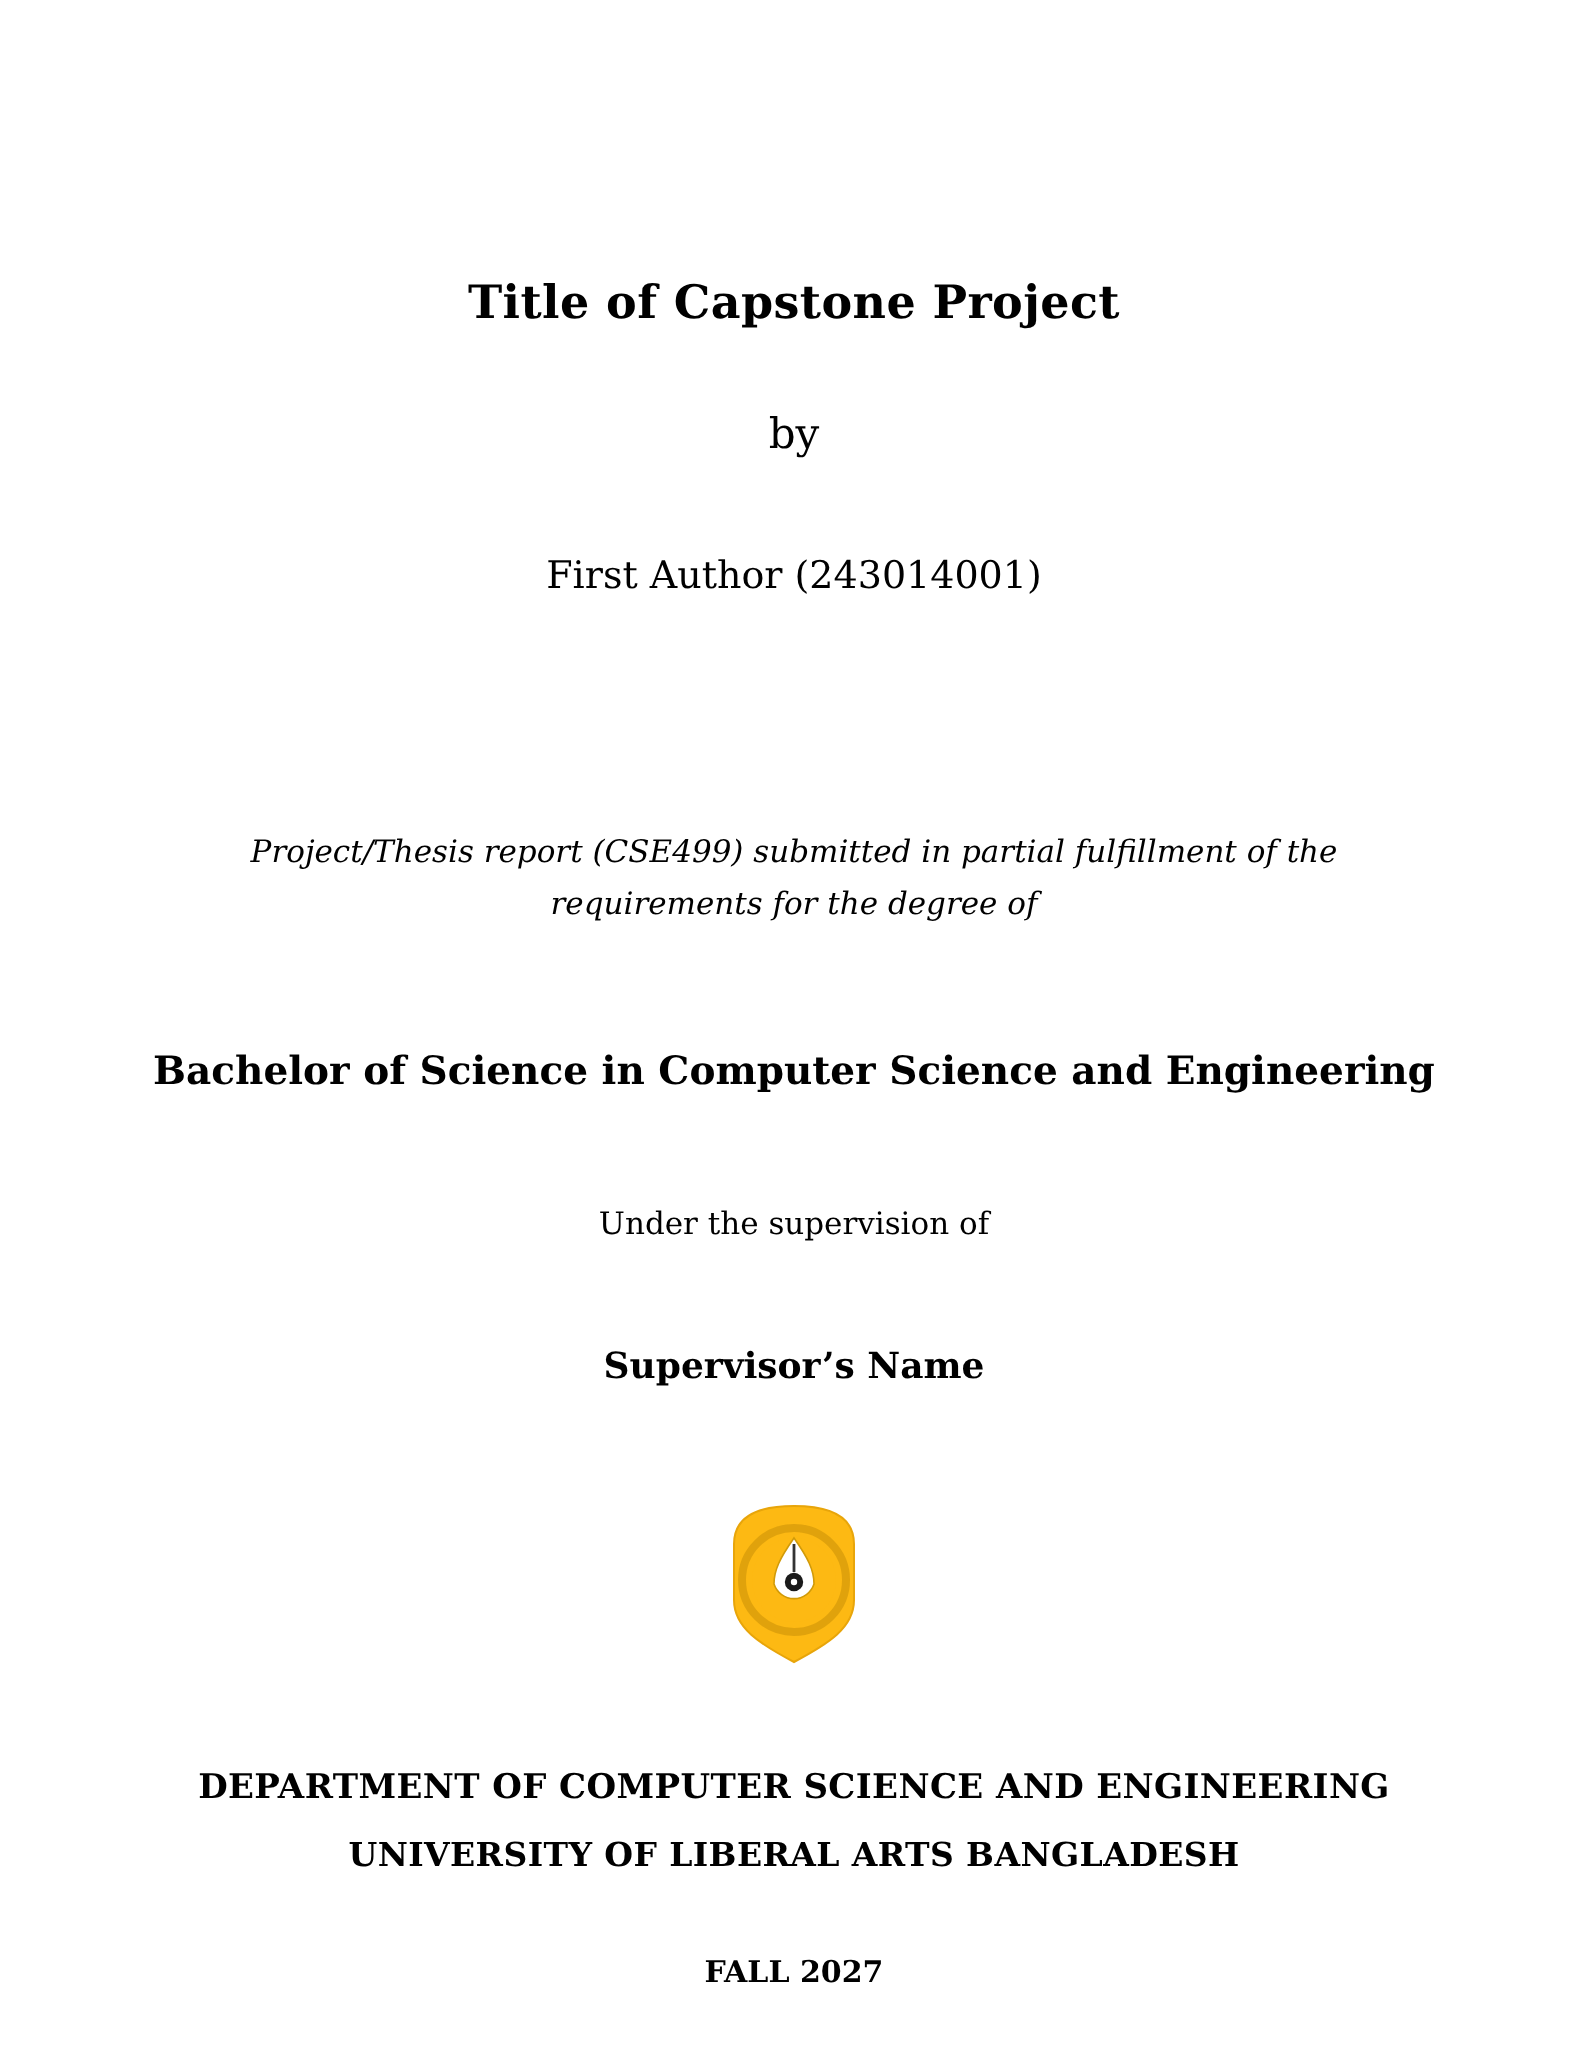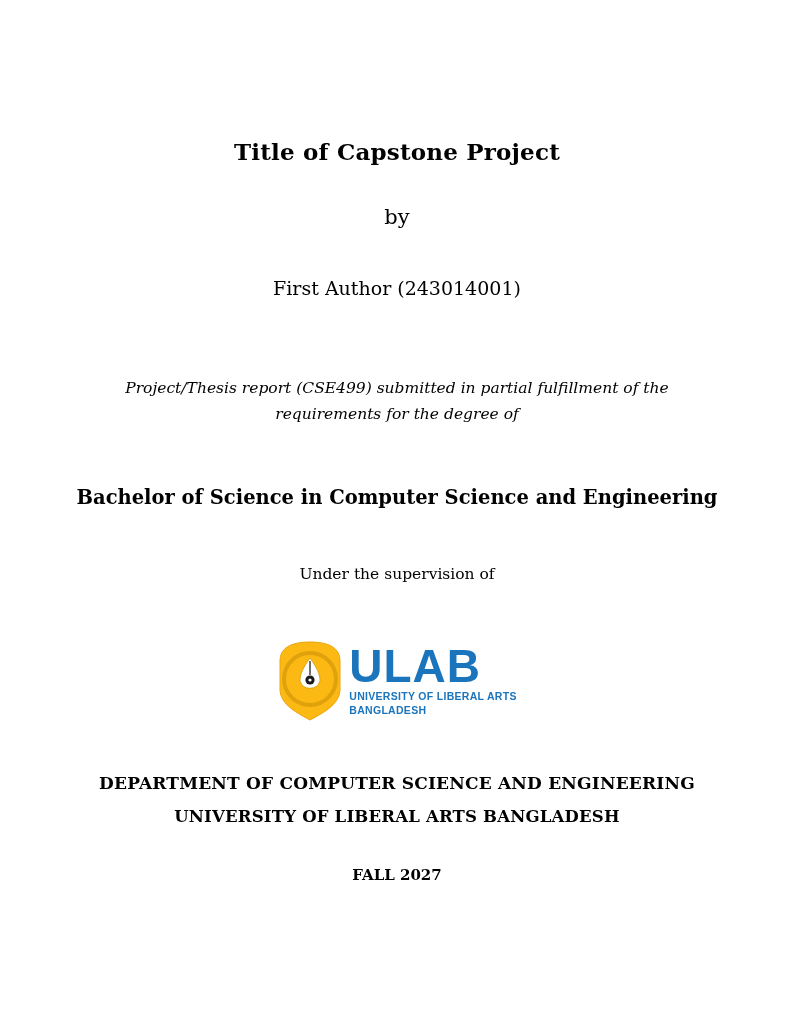--- a/index.html
+++ b/index.html
@@ -29,21 +29,21 @@
   .byline {
     margin-top: 40px;
     font-size: 21px;
   }
   .author {
     margin-top: 48px;
     font-size: 19px;
     font-weight: normal;
   }
   .submission {
-    margin-top: 76px;
+    margin-top: 114px;
     font-size: 15.5px;
     font-style: italic;
     line-height: 1.7;
     max-width: 560px;
   }
   .degree {
     margin-top: 58px;
     font-size: 19.5px;
     font-weight: bold;
   }
@@ -116,41 +116,35 @@
 
   <div class="submission">
     <div>Project/Thesis report (CSE499) submitted in partial fulfillment of the</div>
     <div>requirements for the degree of</div>
   </div>
 
   <div class="degree">Bachelor of Science in Computer Science and Engineering</div>
 
   <div class="supervision-label">Under the supervision of</div>
 
+  <div class="supervisor">Supervisor’s Name</div>
 
   <div class="logo">
     <svg class="logo-emblem" viewBox="0 0 66 80" xmlns="http://www.w3.org/2000/svg">
 
       <path d="M33 1 C14 1 3 7 3 20 L3 48 C3 62 16 70 33 79 C50 70 63 62 63 48 L63 20 C63 7 52 1 33 1 Z" fill="#fdb913" stroke="#e8a50a" stroke-width="1"></path>
 
       <circle cx="33" cy="38" r="26" fill="none" stroke="#c98f08" stroke-width="4" opacity="0.55"></circle>
       <circle cx="33" cy="38" r="21" fill="#fdb913"></circle>
 
       <path d="M33 17 C26 27 23 33 23 40 A10.5 10.5 0 0 0 43 40 C43 33 40 27 33 17 Z" fill="#ffffff" stroke="#d19a08" stroke-width="0.8"></path>
       <line x1="33" y1="20" x2="33" y2="34" stroke="#333333" stroke-width="1.4"></line>
       <circle cx="33" cy="39" r="4.6" fill="#1a1a1a"></circle>
       <circle cx="33" cy="39" r="1.6" fill="#ffffff"></circle>
     </svg>
-    <div class="logo-text">
-      <div class="logo-acronym">ULAB</div>
-      <div class="logo-name">
-        <div>UNIVERSITY OF LIBERAL ARTS</div>
-        <div>BANGLADESH</div>
-      </div>
-    </div>
   </div>
 
   <div class="dept">DEPARTMENT OF COMPUTER SCIENCE AND ENGINEERING</div>
 
   <div class="univ">UNIVERSITY OF LIBERAL ARTS BANGLADESH</div>
 
   <div class="term">FALL 2027</div>
 
 </div>
 

